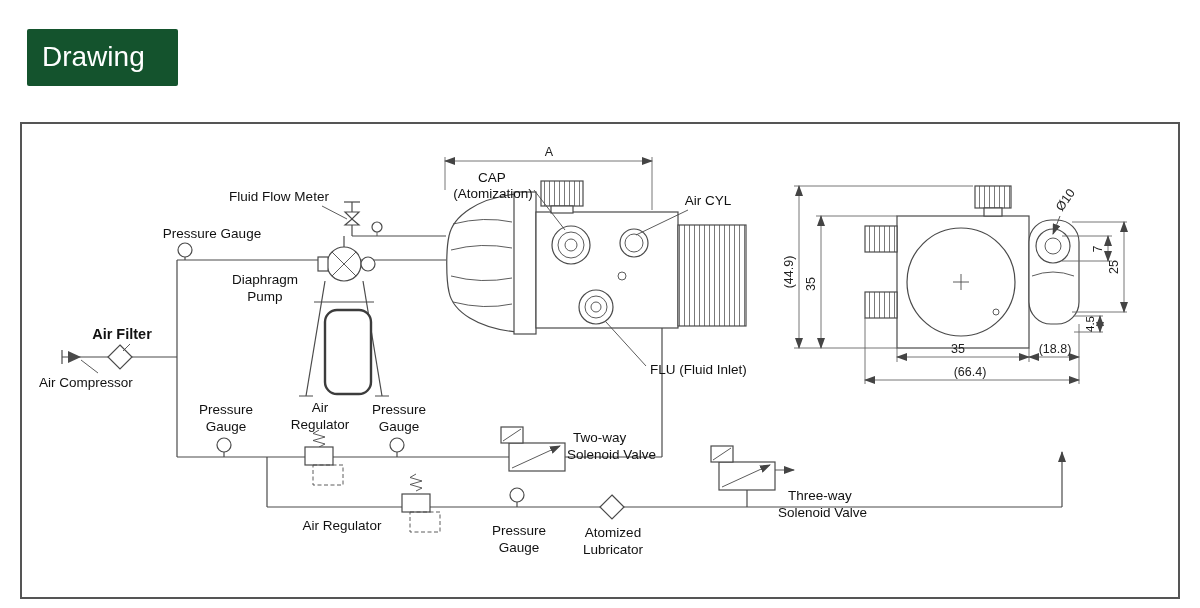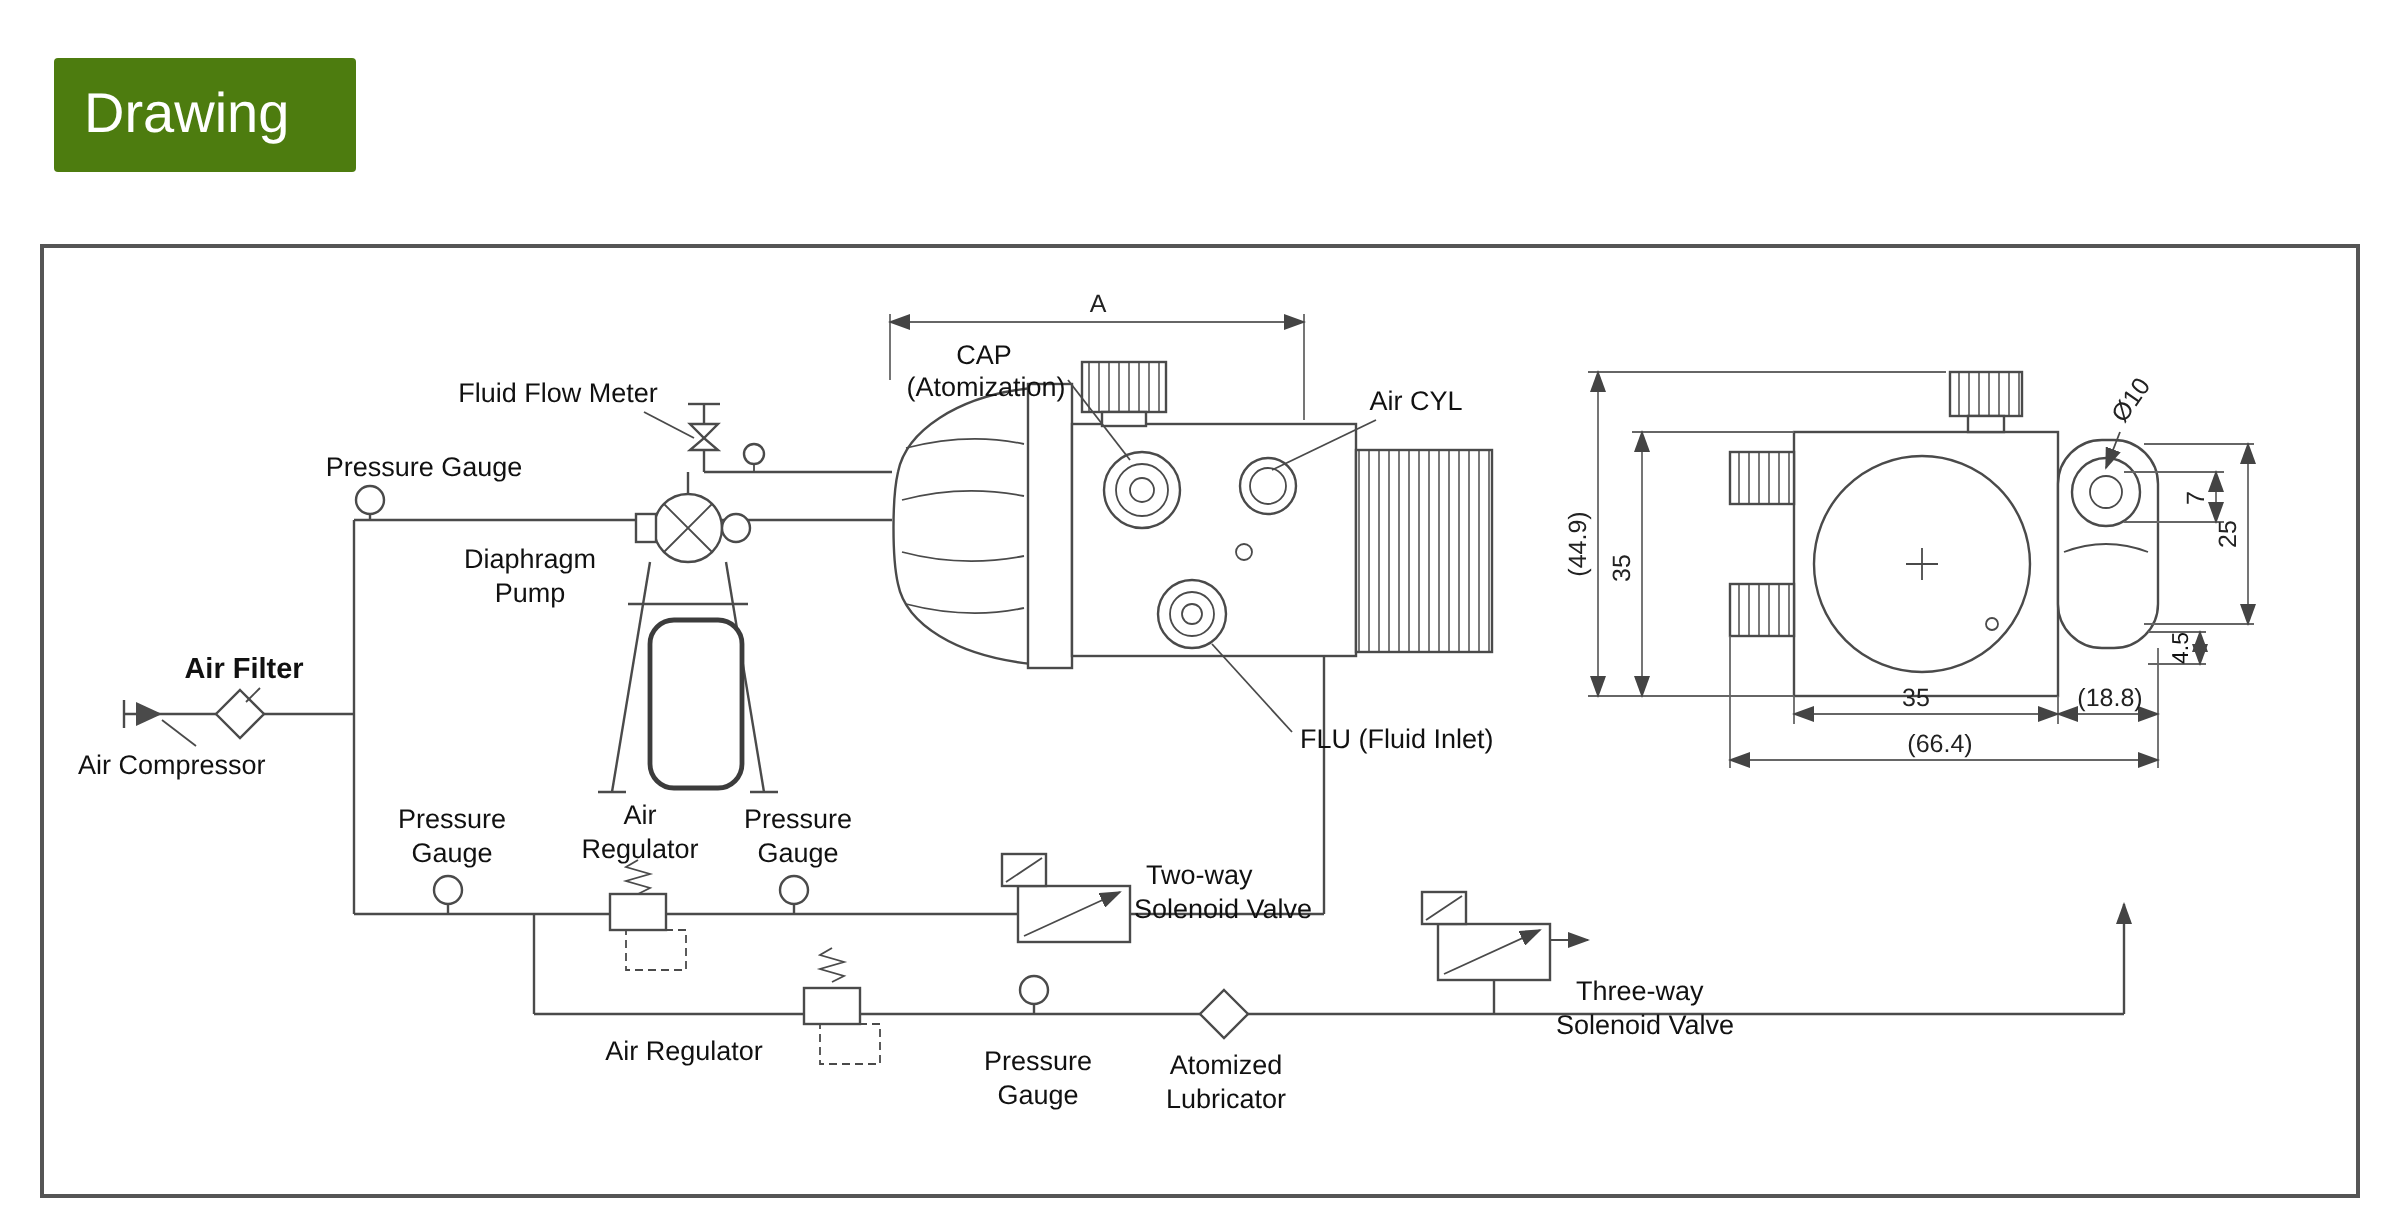--- a/index.html
+++ b/index.html
@@ -1,19 +1,19 @@
 <!DOCTYPE html>
 <html><head>
 <meta charset="utf-8">
 <style>
   html,body { margin:0; padding:0; }
   body { width:1200px; height:608px; background:#ffffff; position:relative; overflow:hidden;
          font-family:"Liberation Sans", sans-serif; }
   .badge { position:absolute; left:27px; top:29px; width:151px; height:57px;
-           background:#4d7c0f; color:#fff; font-size:28px; line-height:56px;
+           background:#14532d; color:#fff; font-size:28px; line-height:56px;
            padding-left:15px; box-sizing:border-box; border-radius:2px; }
   .frame { position:absolute; left:20px; top:122px; width:1160px; height:477px;
            border:2px solid #555; box-sizing:border-box; background:#fff; }
   svg { display:block; }
   text { font-family:"Liberation Sans", sans-serif; font-size:13.5px; fill:#111; }
   .t-mid  { text-anchor:middle; }
   .t-bold { font-weight:bold; font-size:14.5px; }
   .t-dim  { font-size:12.5px; fill:#222; }
   .t-sm   { font-size:11.5px; }
   .ln   { stroke:#4a4a4a; stroke-width:1.2; fill:none; }

